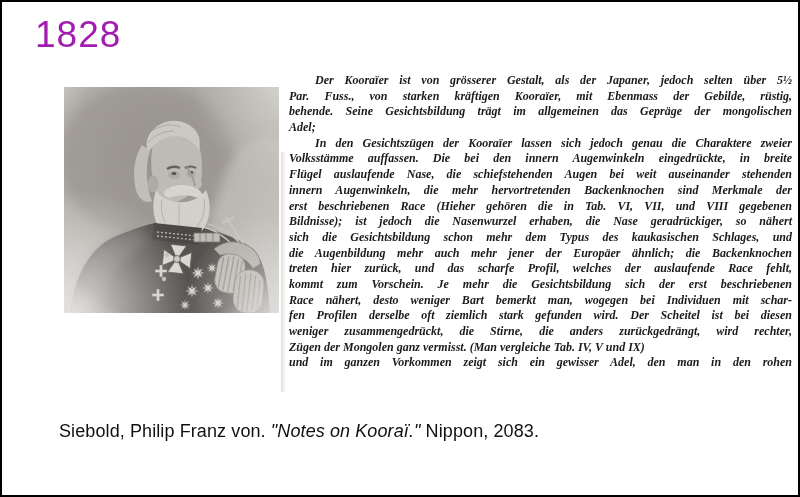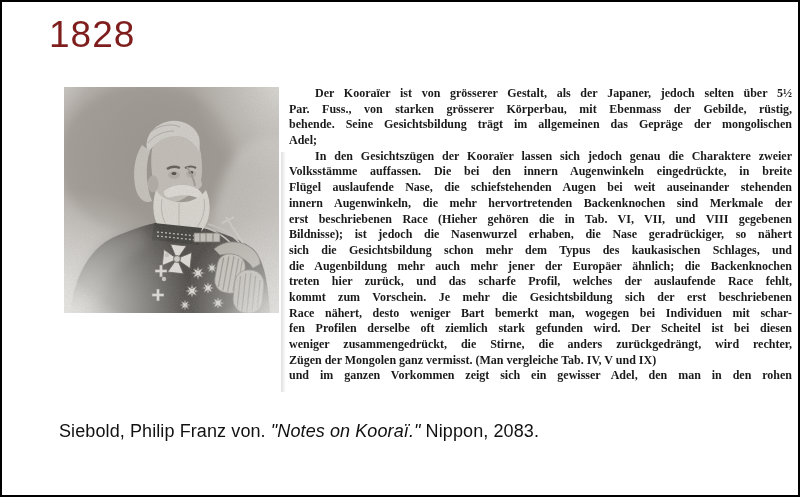--- a/index.html
+++ b/index.html
@@ -6,38 +6,39 @@
   .slide{
     position:relative;
     width:800px;height:497px;
     box-sizing:border-box;
     background:#ffffff;
     border:2px solid #000000;
     overflow:hidden;
     font-family:"Liberation Sans", sans-serif;
   }
   .year{
-    position:absolute;left:47px;top:14px;
+    position:absolute;left:33px;top:14px;
     font-size:37px;font-weight:300;line-height:1;
-    letter-spacing:1px;color:#7f1d1d;
+    letter-spacing:1px;color:#a21caf;
   }
   .portrait{
     position:absolute;left:62px;top:85px;width:215px;height:226px;
   }
   .portrait svg{display:block;width:215px;height:226px;}
   .scan-edge{
     position:absolute;left:279px;top:150px;width:5px;height:240px;
     background:linear-gradient(90deg, rgba(150,150,150,0.30), rgba(150,150,150,0));
   }
   .scantext{
-    position:absolute;left:287px;top:84px;width:503px;
+    position:absolute;left:287px;top:71px;width:503px;
     font-family:"Liberation Serif", serif;
     font-weight:700;
     font-size:12px;line-height:15.7px;
     color:#1a1a1a;
+    font-style:italic;
   }
   .scantext .tl{
     text-align:justify;
     text-align-last:justify;
     text-justify:inter-word;
     white-space:normal;
     height:15.7px;overflow:visible;
   }
   .scantext .tl.ind{padding-left:26px;}
   .scantext .tl.nj{text-align-last:left;}
@@ -163,21 +164,21 @@
       <rect width="215" height="226" fill="url(#brc)"></rect>
       <rect width="215" height="226" fill="url(#trc)"></rect>
       <rect width="215" height="226" filter="url(#grain)" opacity="0.5"></rect>
     </svg>
   </div>
 
   <div class="scan-edge"></div>
 
   <div class="scantext">
       <div class="tl ind">Der Kooraïer ist von grösserer Gestalt, als der Japaner, jedoch selten über 5½</div>
-      <div class="tl">Par. Fuss., von starken grösserer Körperbau, mit Ebenmass der Gebilde, rüstig,</div>
+      <div class="tl">Par. Fuss., von starken kräftigen Kooraïer, mit Ebenmass der Gebilde, rüstig,</div>
       <div class="tl">behende. Seine Gesichtsbildung trägt im allgemeinen das Gepräge der mongolischen</div>
       <div class="tl nj">Adel;</div>
       <div class="tl ind">In den Gesichtszügen der Kooraïer lassen sich jedoch genau die Charaktere zweier</div>
       <div class="tl">Volksstämme auffassen. Die bei den innern Augenwinkeln eingedrückte, in breite</div>
       <div class="tl">Flügel auslaufende Nase, die schiefstehenden Augen bei weit auseinander stehenden</div>
       <div class="tl">innern Augenwinkeln, die mehr hervortretenden Backenknochen sind Merkmale der</div>
       <div class="tl">erst beschriebenen Race (Hieher gehören die in Tab. VI, VII, und VIII gegebenen</div>
       <div class="tl">Bildnisse); ist jedoch die Nasenwurzel erhaben, die Nase geradrückiger, so nähert</div>
       <div class="tl">sich die Gesichtsbildung schon mehr dem Typus des kaukasischen Schlages, und</div>
       <div class="tl">die Augenbildung mehr auch mehr jener der Europäer ähnlich; die Backenknochen</div>

